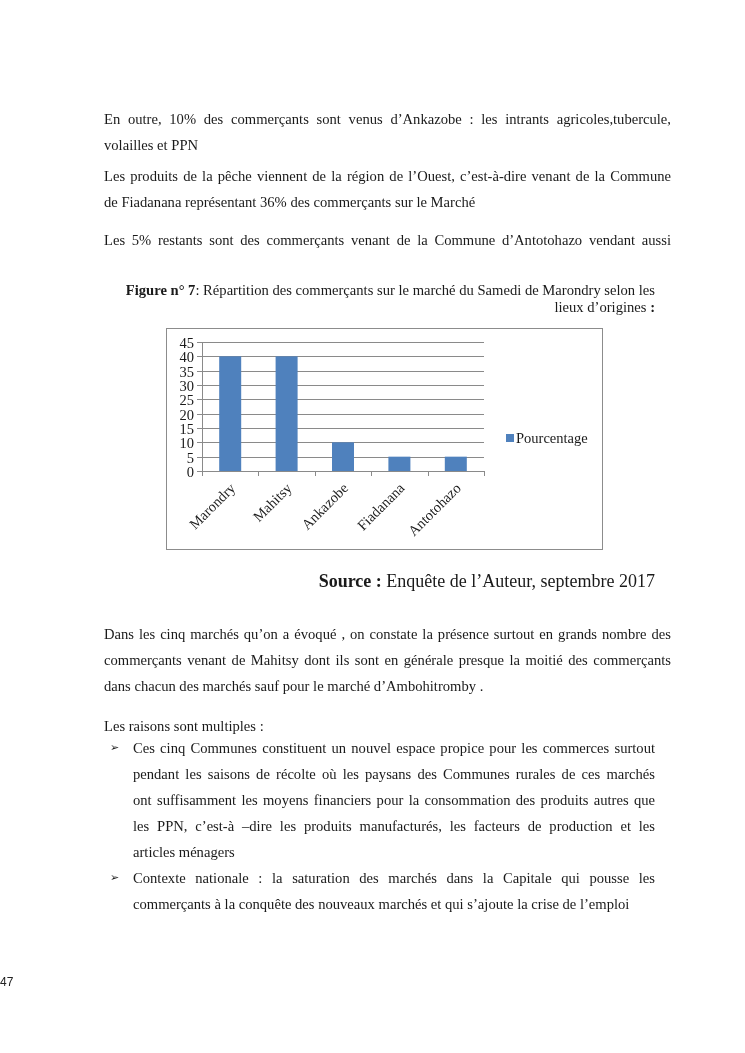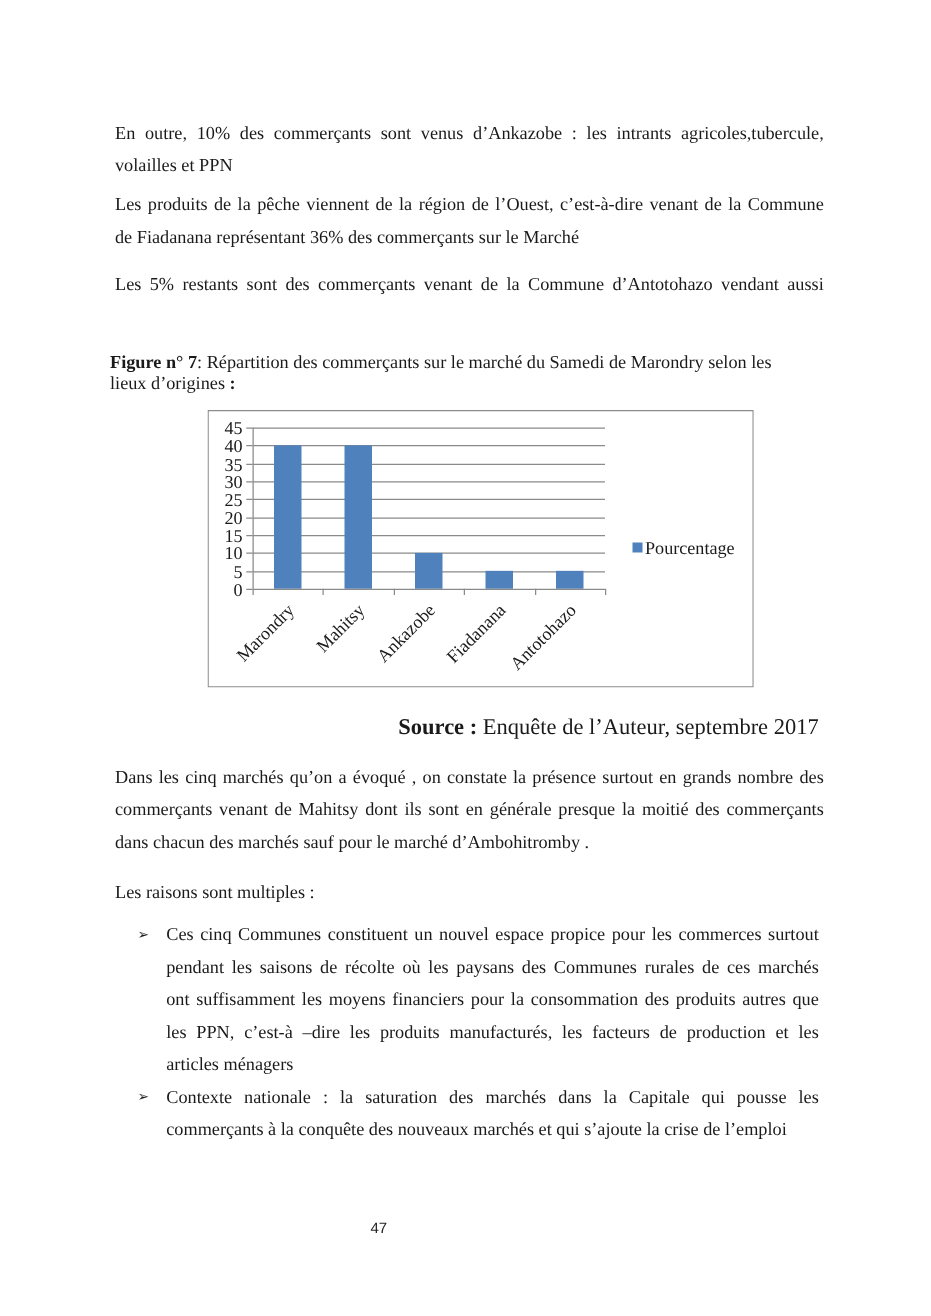--- a/index.html
+++ b/index.html
@@ -1,30 +1,30 @@
 <!DOCTYPE html>
 <html><head>
 <meta charset="utf-8">
 <style>
   html, body { margin: 0; padding: 0; background: #ffffff; }
   body { width: 745px; height: 1053px; position: relative; overflow: hidden;
          font-family: "Liberation Serif", serif; color: #1a1a1a; }
   .p { position: absolute; left: 88px; width: 567px; font-size: 14.6px; line-height: 26px;
-       text-align: justify; margin: 4px; }
+       text-align: justify; margin: 16px; }
   .p .last { display: block; text-align: left; }
   .jl { text-align-last: justify; display: block; }
-  .caption { position: absolute; left: 88px; width: 567px; text-align: left;
+  .caption { position: absolute; left: 88px; width: 567px; text-align: right;
              font-size: 14.6px; line-height: 17px; }
   .caption b { font-weight: bold; }
   .source { position: absolute; left: 88px; width: 567px; text-align: right;
             font-size: 18px; top: 571px; }
   .bullet-item { position: absolute; left: 110px; width: 545px; font-size: 14.6px; line-height: 26px; }
   .bullet-mark { position: absolute; left: 0; top: 0; font-family: "DejaVu Sans", sans-serif; font-size: 11px; }
   .bullet-text { margin-left: 23px; text-align: justify; }
-  .page-number { position: absolute; left: 0; width: 606px; text-align: center; top: 975px;
+  .page-number { position: absolute; left: 0; width: 606px; text-align: left; top: 975px;
                  font-family: "Liberation Sans", sans-serif; font-size: 12px; color: #222; }
   #chart { position: absolute; left: 166px; top: 328px; }
 </style>
 </head>
 <body>
 
 <p class="p" style="top:90px;">
   <span class="jl">En outre, 10% des commerçants sont venus d’Ankazobe : les intrants agricoles,tubercule,</span>
   <span class="last">volailles et PPN</span>
 </p>

